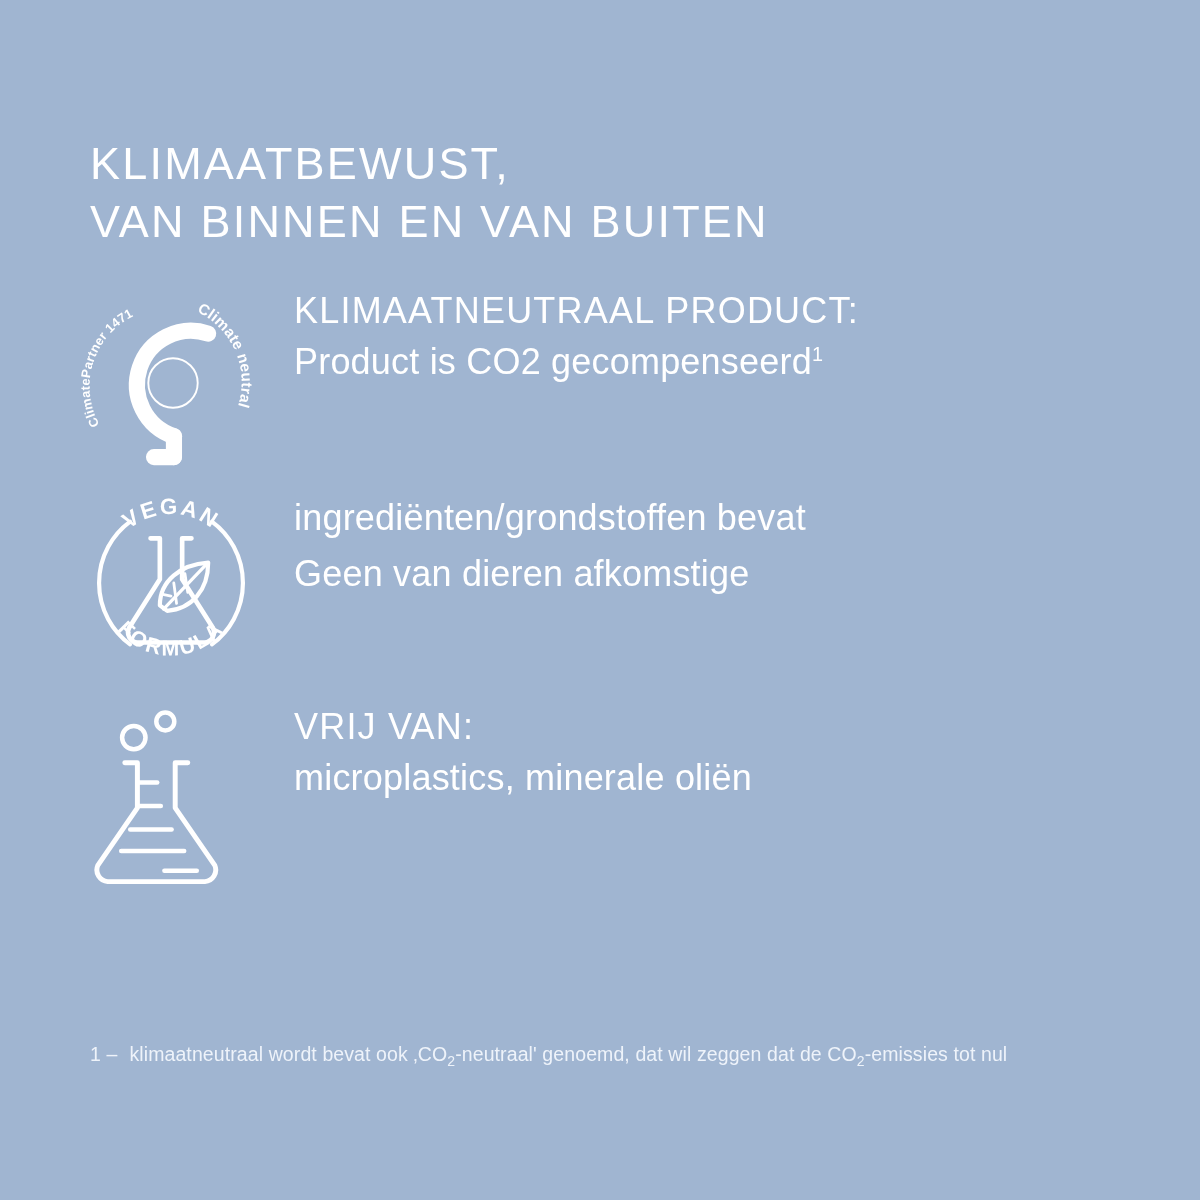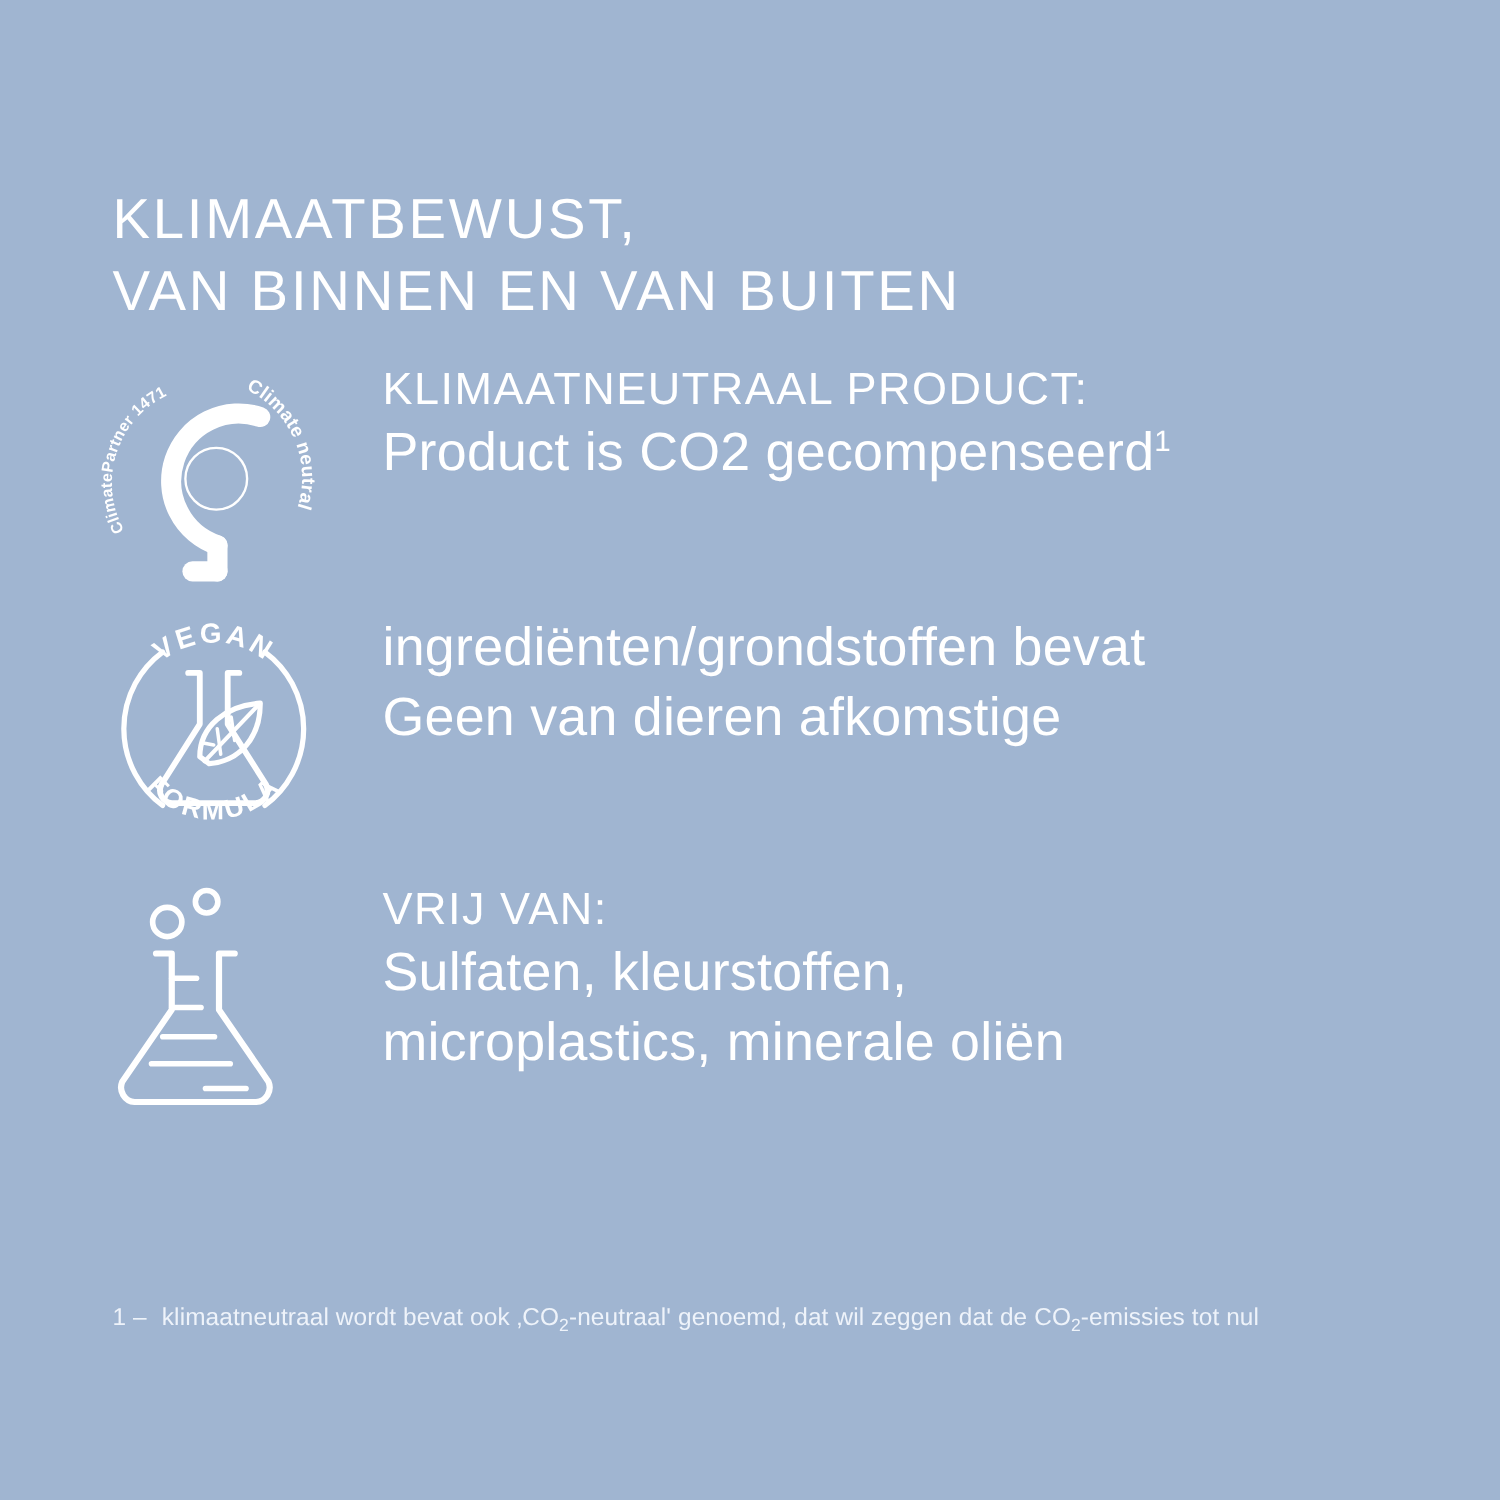--- a/index.html
+++ b/index.html
@@ -19,21 +19,21 @@
 
   .page {
     position: absolute;
     inset: 0;
   }
 
   
   .headline {
     position: absolute;
     left: 90px;
-    top: 116px;
+    top: 105px;
     font-size: 45px;
     line-height: 58px;
     letter-spacing: 2.2px;
     font-weight: 400;
     color: #ffffff;
   }
   .headline .hl-line { display: block; white-space: nowrap; }
 
   
   .features {
@@ -48,32 +48,32 @@
   }
   .feature-icon {
     position: absolute;
     left: 0;
     top: 0;
     width: 200px;
     height: 200px;
   }
   .feature-text {
     position: absolute;
-    left: 228px;
+    left: 216px;
     top: 0;
     width: 820px;
   }
   .feature-title {
     font-size: 36px;
     line-height: 46px;
     letter-spacing: 1.2px;
     white-space: nowrap;
   }
   .feature-body {
-    font-size: 43px;
+    font-size: 36px;
     line-height: 56px;
     letter-spacing: 0.2px;
   }
   .feature-body .ln { display: block; white-space: nowrap; }
   sup.fn { font-size: 0.55em; vertical-align: super; line-height: 0; }
 
   
   #feature-climate { top: 0; }
   #feature-vegan   { margin-top: 22px; }
   #feature-free    { margin-top: 34px; }
@@ -197,21 +197,20 @@
           <path class="stroke-w" stroke-width="5" d="M 66,84 L 88,84"></path>
           <path class="stroke-w" stroke-width="5" d="M 66,110 L 92,110"></path>
           <path class="stroke-w" stroke-width="5" d="M 58,136 L 104,136"></path>
           <path class="stroke-w" stroke-width="5" d="M 48,160 L 118,160"></path>
           <path class="stroke-w" stroke-width="5" d="M 96,182 L 132,182"></path>
         </svg>
       </div>
       <div class="feature-text">
         <div class="feature-title">VRIJ VAN:</div>
         <div class="feature-body">
-          <span class="ln">Sulfaten, kleurstoffen,</span>
           <span class="ln">microplastics, minerale oliën</span>
         </div>
       </div>
     </div>
 
   </div>
 
   <div class="footnote">
     <span class="footnote-marker">1 –</span>
     <span class="footnote-body">

